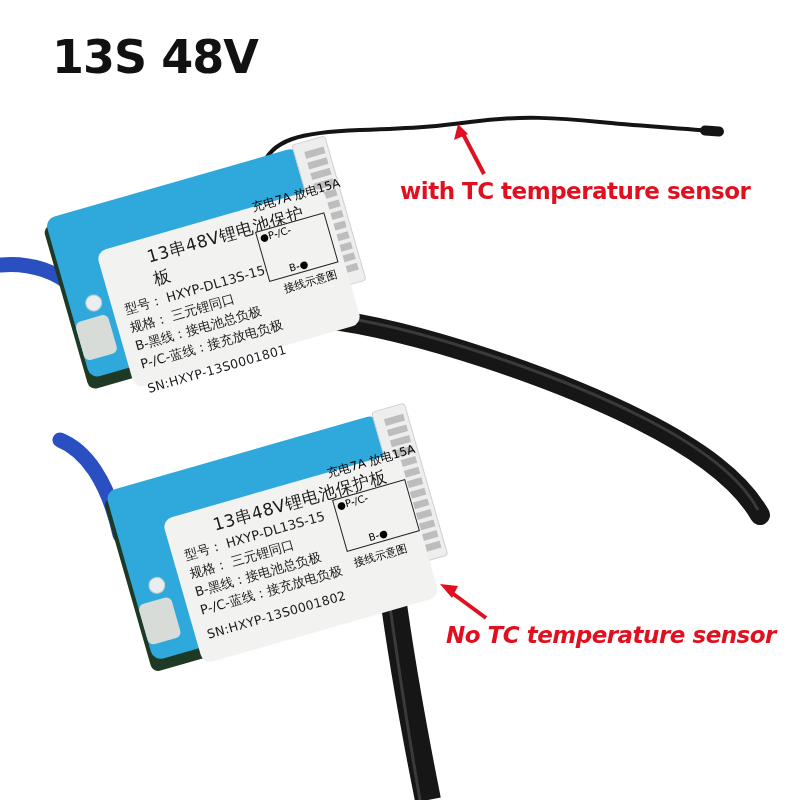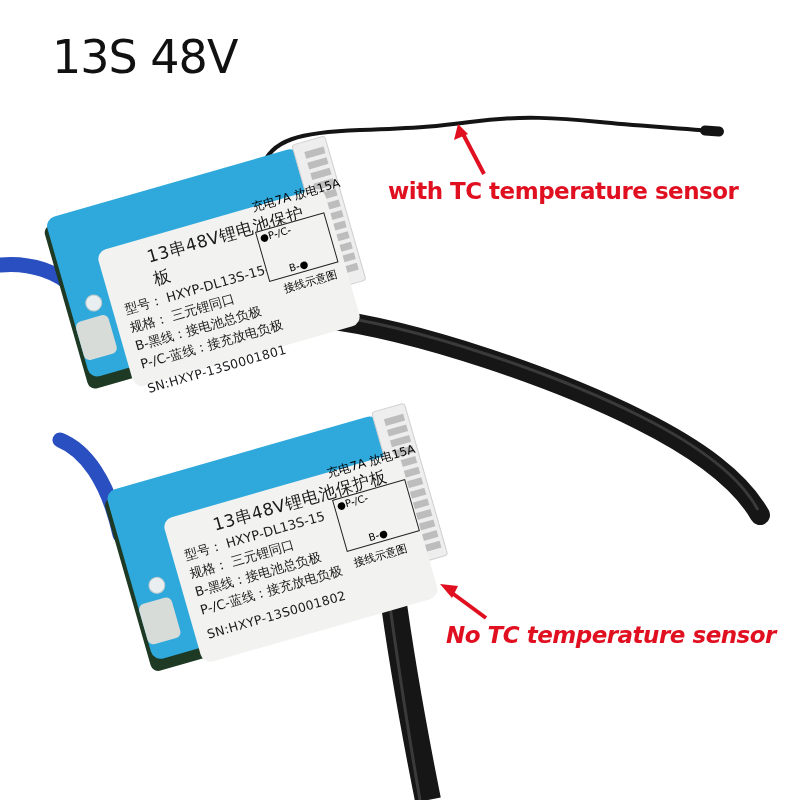--- a/index.html
+++ b/index.html
@@ -1,17 +1,17 @@
 <!DOCTYPE html>
 <html><head>
 <meta charset="utf-8">
 <style>
   html, body { margin:0; padding:0; }
   body { width:800px; height:800px; background:#ffffff; position:relative; overflow:hidden; font-family:"DejaVu Sans", sans-serif; }
-  .title { position:absolute; left:52px; top:30px; font-family:"DejaVu Sans", sans-serif; font-size:46px; font-weight:normal; color:#111; letter-spacing:-1px; }
+  .title { position:absolute; left:52px; top:30px; font-family:"DejaVu Sans", sans-serif; font-size:46px; font-weight:bold; color:#111; letter-spacing:-1px; }
   svg.scene { position:absolute; left:0; top:0; }
   .callout { position:absolute; color:#e01020; font-family:"DejaVu Sans", sans-serif; font-weight:bold; font-size:23px; white-space:nowrap; letter-spacing:-0.5px; }
   .label-card { position:absolute; background:#f2f3f1; border-radius:10px; color:#1a1a1a; font-family:"DejaVu Sans", sans-serif; transform-origin:0 0; padding:8px 10px 6px 12px; box-sizing:border-box; }
   .label-card .l-title { font-size:17px; letter-spacing:0.5px; margin-left:36px; }
   .label-card .l-row { font-size:13px; line-height:19px; white-space:nowrap; }
   .label-card .l-sn { font-size:12.5px; margin-top:8px; letter-spacing:0.3px; }
 </style>
 </head>
 <body>
 
@@ -121,14 +121,14 @@
 <div style="position:absolute; left:325px; top:466px; transform:rotate(-16deg); transform-origin:0 0; font-size:12px; white-space:nowrap;">
   <span>充电7A</span>
   <span>放电15A</span>
 </div>
 <div style="position:absolute; left:332px; top:500px; width:74px; height:52px; border:1.5px solid #222; transform:rotate(-16deg); transform-origin:0 0; font-size:10px; background:#f2f3f1;">
   <span style="position:absolute; left:2px; top:1px;">●P-/C-</span>
   <span style="position:absolute; left:24px; bottom:1px;">B-●</span>
 </div>
 <div style="position:absolute; left:352px; top:556px; transform:rotate(-16deg); transform-origin:0 0; font-size:11px;">接线示意图</div>
 
-<div class="callout" style="left:388px; top:178px;">with TC temperature sensor</div>
+<div class="callout" style="left:400px; top:178px;">with TC temperature sensor</div>
 <div class="callout" style="left:446px; top:622px;font-style:italic;">No TC temperature sensor</div>
 
 </body></html>

